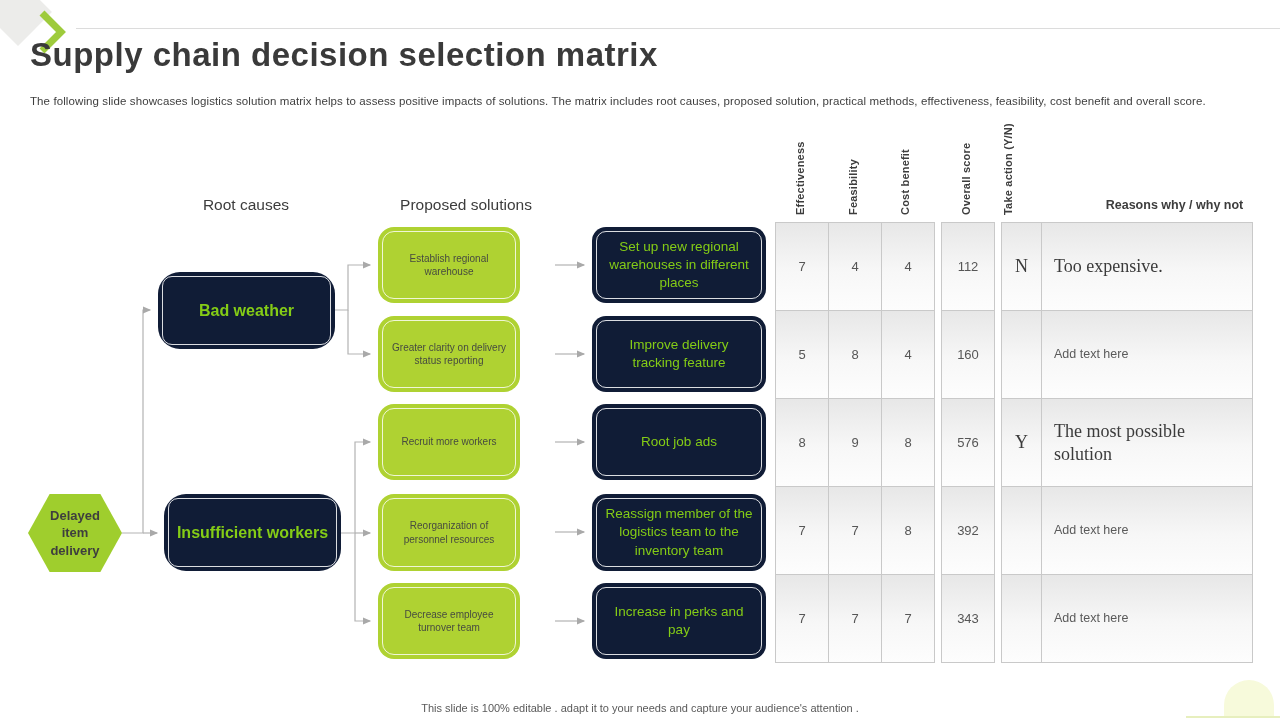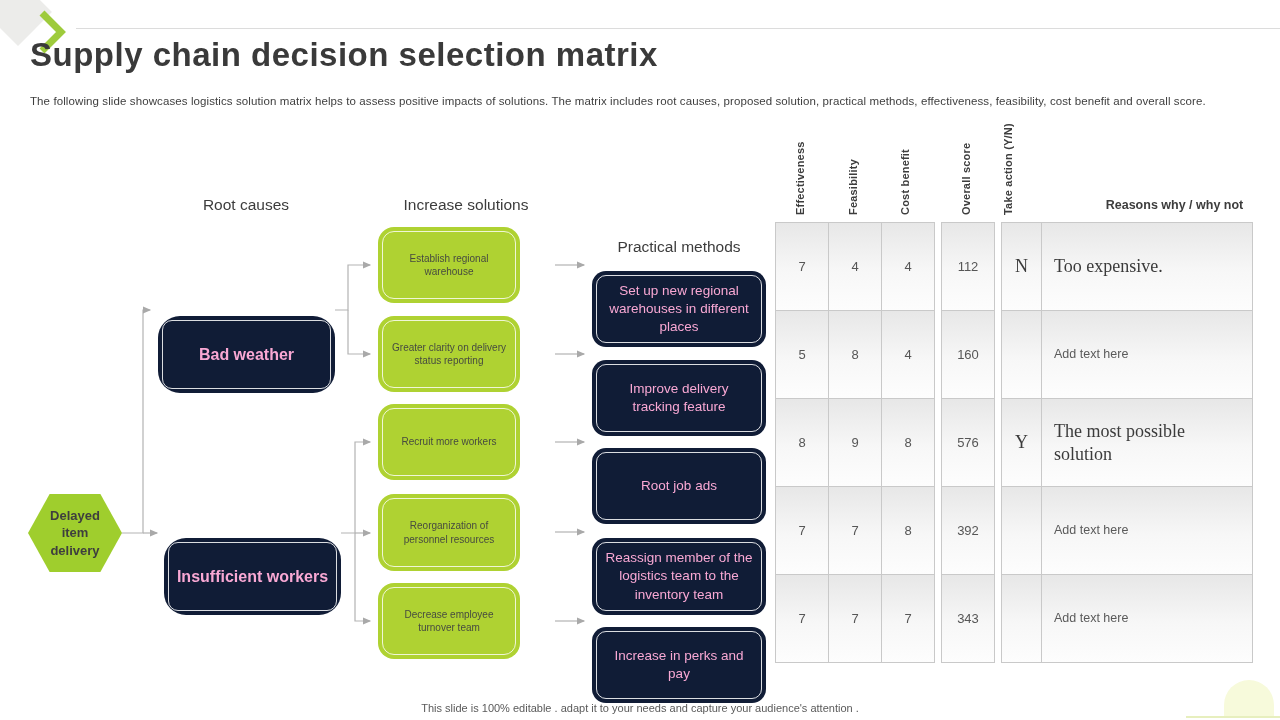--- a/index.html
+++ b/index.html
@@ -27,21 +27,21 @@
 
   
   .hexagon { position:absolute; left:28px; top:494px; width:94px; height:78px; z-index:2;
     background:#9fce2d; clip-path:polygon(23% 0,77% 0,100% 50%,77% 100%,23% 100%,0 50%);
     display:flex; align-items:center; justify-content:center; text-align:center;
     font-size:13px; font-weight:bold; color:#3e3e3e; line-height:1.35; padding:0 16px; }
 
   
   .navy-box { position:absolute; z-index:2; background:#101c36; border-radius:14px;
     display:flex; align-items:center; justify-content:center; text-align:center;
-    color:#f9a8d4; padding:6px 12px;margin-top:44px; }
+    color:#84cc16; padding:6px 12px; }
   .navy-box::before { content:""; position:absolute; inset:4px;
     border:1px solid rgba(255,255,255,0.85); border-radius:10px; pointer-events:none; }
   .cause { left:158px; width:177px; font-size:16px; font-weight:bold; line-height:1.25;border-radius:22px; }
   .cause2 { left:164px; }
   .method { left:592px; width:174px; font-size:13.5px; line-height:1.35; }
 
   .green-box { position:absolute; left:378px; width:142px; z-index:2; background:#afd232;
     border-radius:16px; display:flex; align-items:center; justify-content:center;
     text-align:center; font-size:10px; color:#474b40; line-height:1.35; padding:6px 14px; }
   .green-box::before { content:""; position:absolute; inset:4px;
@@ -90,21 +90,21 @@
   <div class="deco-diamond"></div>
   <svg class="chevron-svg" width="34" height="52" viewBox="0 0 34 52">
     <polyline points="6,7 25,26 6,45" fill="none" stroke="#9ecb3c" stroke-width="7"></polyline>
   </svg>
   <div class="top-line"></div>
 
   <div class="title">Supply chain decision selection matrix</div>
   <div class="subtitle">The following slide showcases logistics solution matrix helps to assess positive impacts of solutions. The matrix includes root causes, proposed solution, practical methods, effectiveness, feasibility, cost benefit and overall score.</div>
 
   <div class="flow-header fh1">Root causes</div>
-  <div class="flow-header fh2">Increase solutions</div>
+  <div class="flow-header fh2">Proposed solutions</div>
   <div class="flow-header fh3">Practical methods</div>
 
   <svg class="connectors" width="1280" height="720" viewBox="0 0 1280 720">
     <defs>
       <marker id="arr" markerWidth="8" markerHeight="8" refX="6" refY="3" orient="auto">
         <path d="M0,0 L7,3 L0,6 Z" fill="#a9a9a9"></path>
       </marker>
     </defs>
     <g fill="none" stroke="#b3b3b3" stroke-width="1.2">
       <path d="M122,533 H143 V310 H150" marker-end="url(#arr)"></path>

